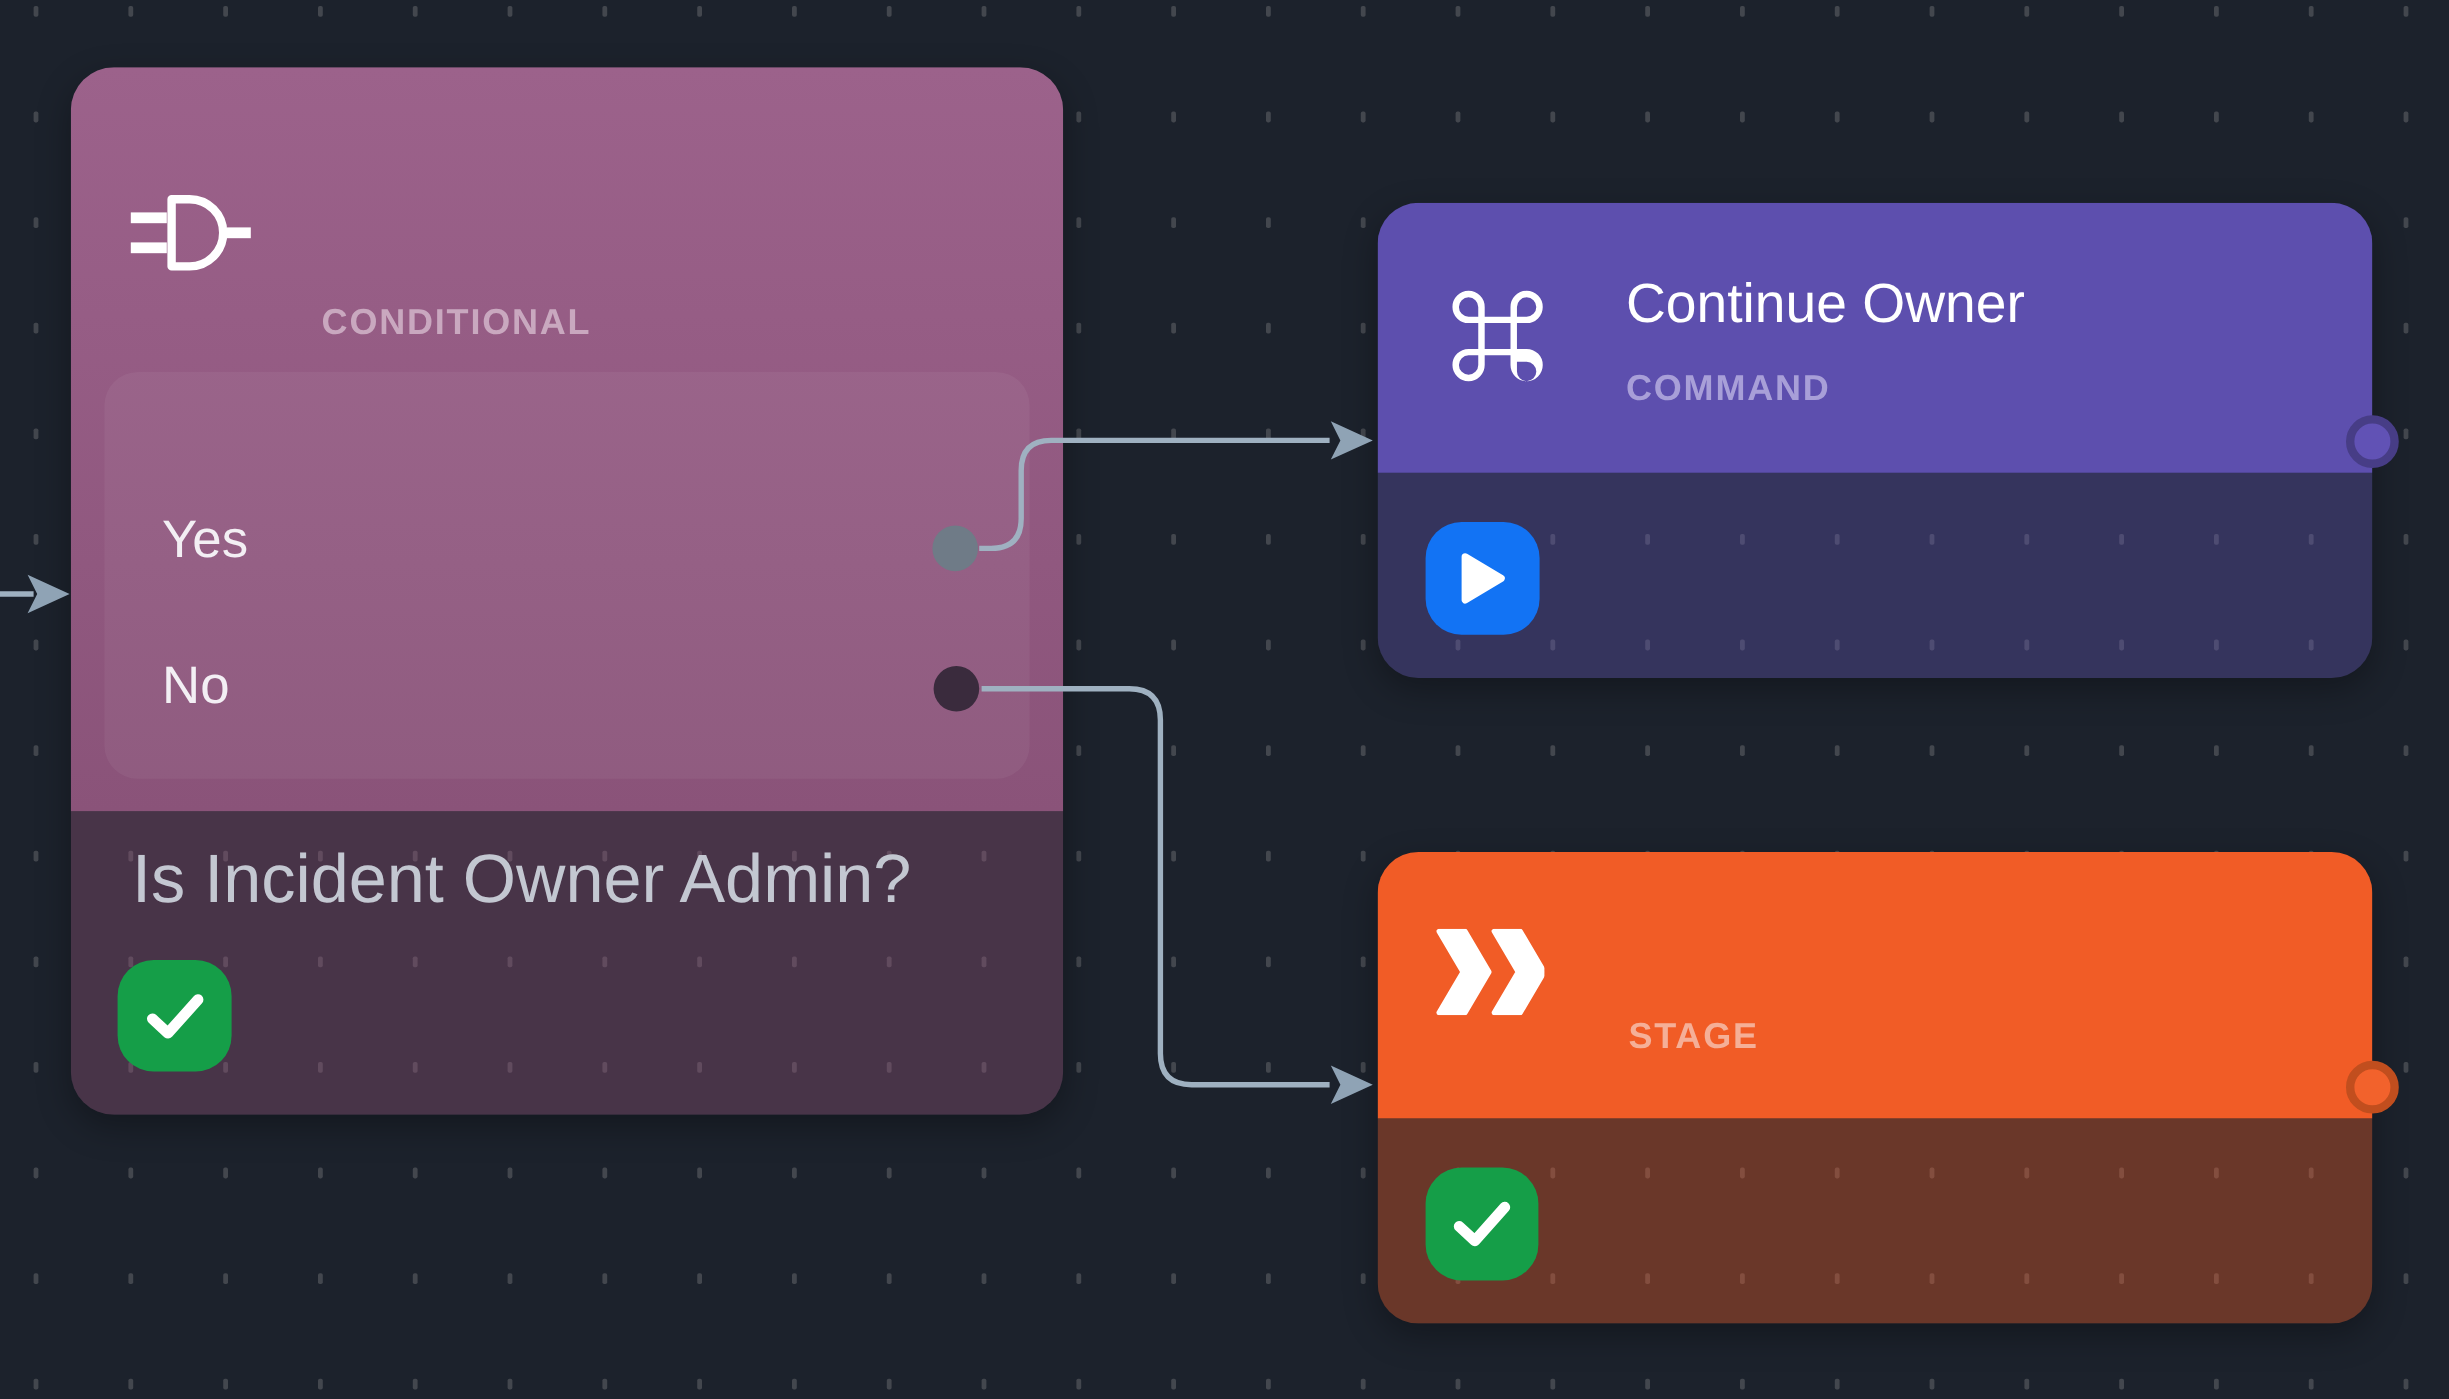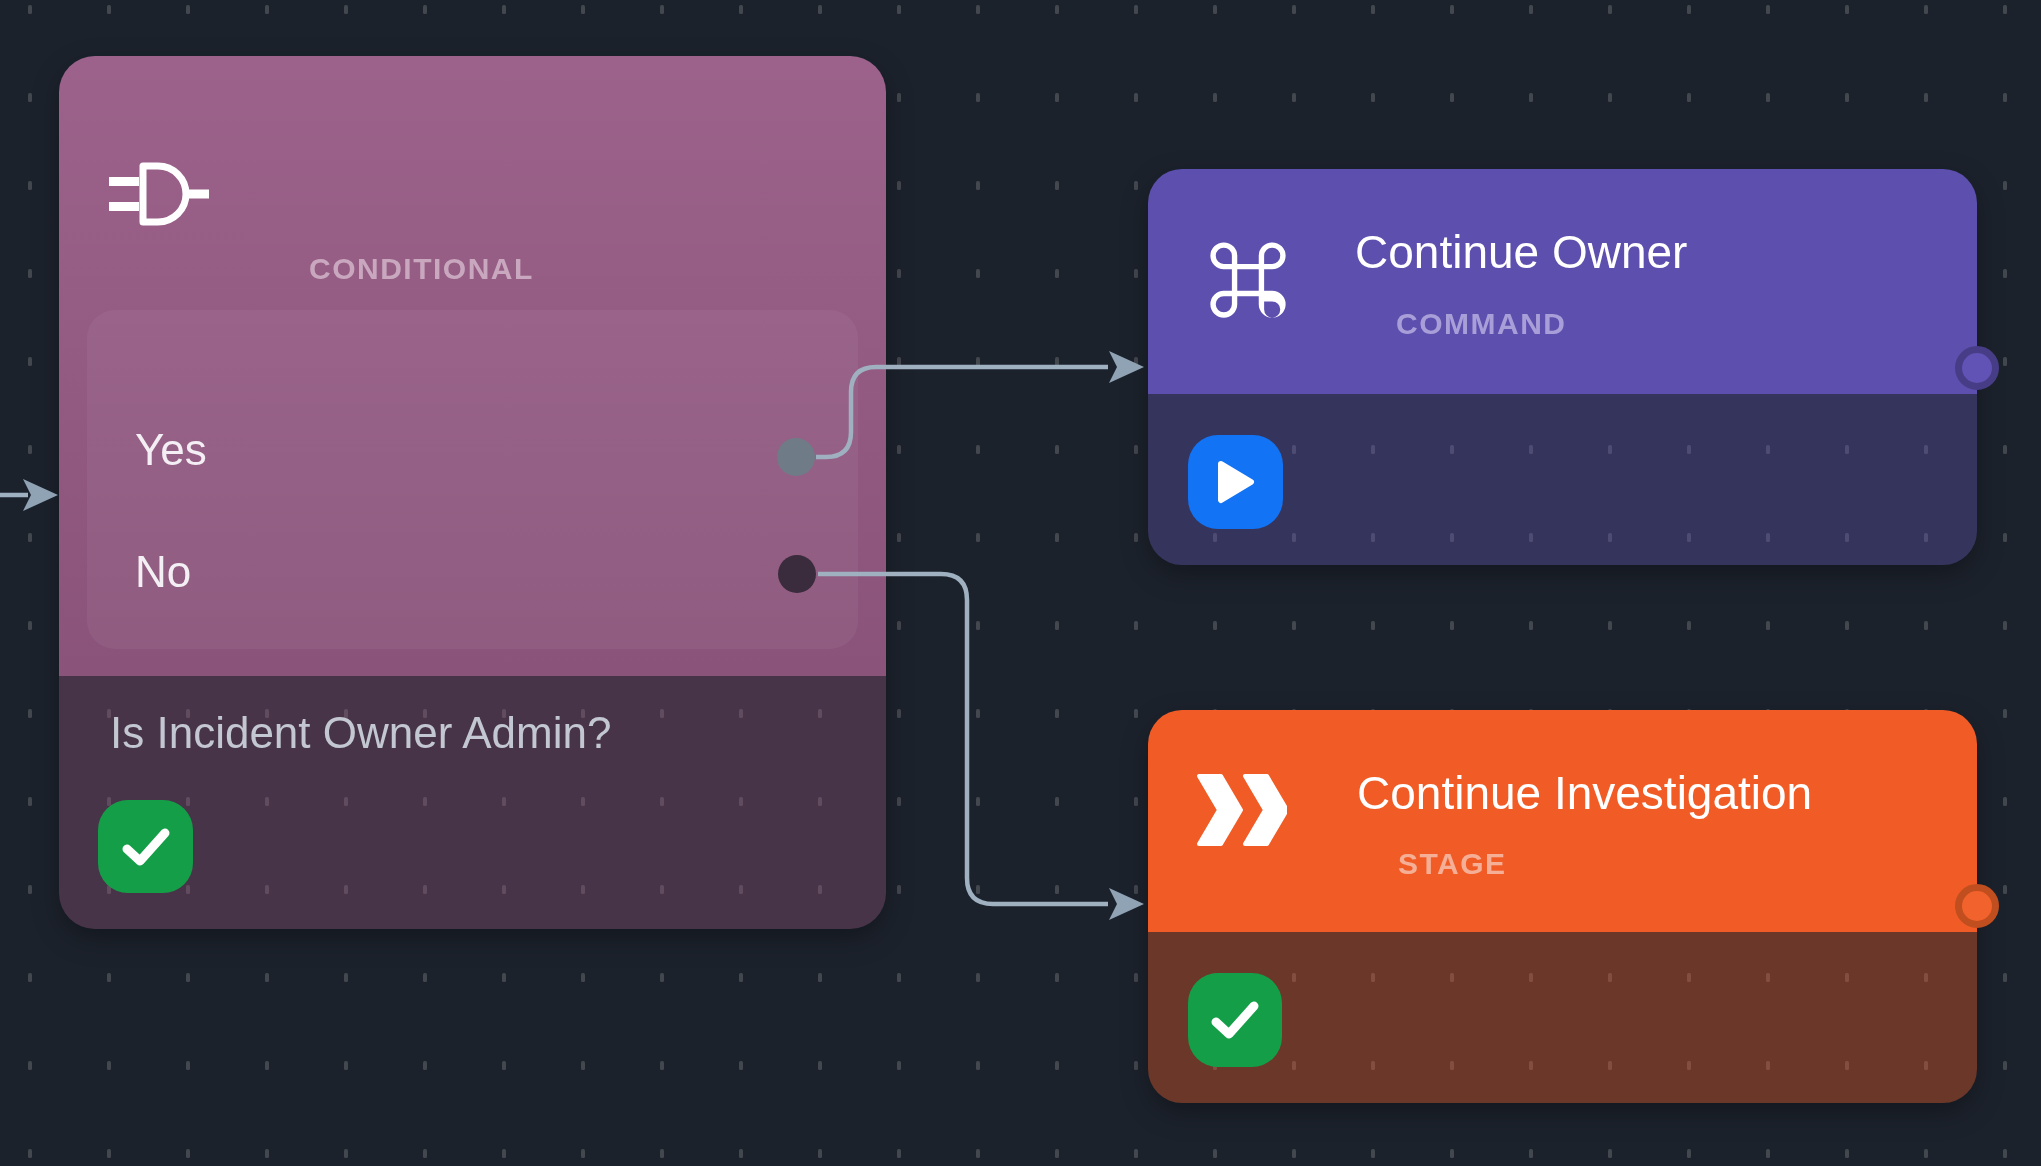--- a/index.html
+++ b/index.html
@@ -14,32 +14,32 @@
   .dot{position:absolute;width:4px;height:9px;border-radius:1.5px;background:#43474E;z-index:0;}
   #edges{position:absolute;left:0;top:0;z-index:3;pointer-events:none;}
   .node{position:absolute;border-radius:36px;overflow:hidden;z-index:2;box-shadow:0 10px 28px rgba(0,0,0,.30);}
   .layer{position:absolute;left:0;right:0;}
 
   
   #node-conditional{left:59px;top:56px;width:827px;height:873px;}
   #n1-top{top:0;height:620px;background:linear-gradient(180deg,#9C628B 0%,#8A5379 100%);}
   #n1-bottom{top:620px;height:253px;background:rgba(150,85,122,0.37);}
   .n-title{position:absolute;color:#FFFFFF;font-size:46px;line-height:52px;font-weight:400;white-space:nowrap;}
-  .n-type{position:absolute;font-size:30px;line-height:34px;font-weight:700;letter-spacing:1.5px;white-space:nowrap;margin-left:41px;}
+  .n-type{position:absolute;font-size:30px;line-height:34px;font-weight:700;letter-spacing:1.5px;white-space:nowrap;}
   #n1-title{left:209px;top:111px;}
   #n1-type{left:209px;top:196px;color:#C9A8BF;}
   #n1-icon{position:absolute;left:48px;top:106px;}
   #n1-panel{position:absolute;left:28px;top:254px;width:771px;height:339px;border-radius:28px;background:rgba(255,255,255,0.05);}
   #n1-panel-header{position:absolute;left:0;top:24px;height:56px;display:flex;align-items:center;cursor:pointer;}
   #n1-chevron{margin-left:34px;display:block;}
   #n1-panel-label{margin-left:24px;color:#F3EFF4;font-size:44px;line-height:52px;}
   .cond-row{position:absolute;left:48px;color:#F3EFF4;font-size:44px;line-height:52px;}
   #row-yes{top:114px;}
   #row-no{top:236px;}
-  #n1-desc{position:absolute;left:51px;top:651px;color:#C3C7D1;font-size:44px;line-height:52px;white-space:nowrap;}
+  #n1-desc{position:absolute;left:51px;top:651px;color:#C3C7D1;font-size:57px;line-height:52px;white-space:nowrap;}
   .status-tile{position:absolute;border-radius:30px;display:flex;align-items:center;justify-content:center;cursor:pointer;}
   #n1-check{left:39px;top:744px;width:95px;height:93px;background:#159E48;}
 
   
   #node-command{left:1148px;top:169px;width:829px;height:396px;border-radius:34px;}
   #n2-header{top:0;height:225px;background:#5D4FAE;}
   #n2-body{top:225px;height:171px;background:rgba(99,85,180,0.36);}
   #n2-title{left:207px;top:57px;}
   #n2-type{left:207px;top:138px;color:#A89FD8;}
   #n2-icon{position:absolute;left:57px;top:68px;width:86px;height:86px;}
@@ -495,21 +495,20 @@
     <div class="layer" id="n3-header"></div>
     <div class="layer" id="n3-body"></div>
 
     <svg id="n3-icon" width="92" height="72" viewBox="0 0 92 72">
       <g fill="#fff" stroke="#fff" stroke-width="4" stroke-linejoin="round">
         <polygon points="4,2 26,2 46,36 26,70 4,70 24,36"></polygon>
         <polygon points="50,2 72,2 92,36 72,70 50,70 70,36"></polygon>
       </g>
     </svg>
 
-    <div class="n-title" id="n3-title">Continue Investigation</div>
     <div class="n-type" id="n3-type">STAGE</div>
 
     <div class="status-tile" id="n3-check">
       <svg width="52" height="42" viewBox="0 0 52 42">
         <path d="M7 23 L20 35 L45 7" fill="none" stroke="#fff" stroke-width="9" stroke-linecap="round" stroke-linejoin="round"></path>
       </svg>
     </div>
   </div>
 
   <div class="port" id="port-yes"></div>

